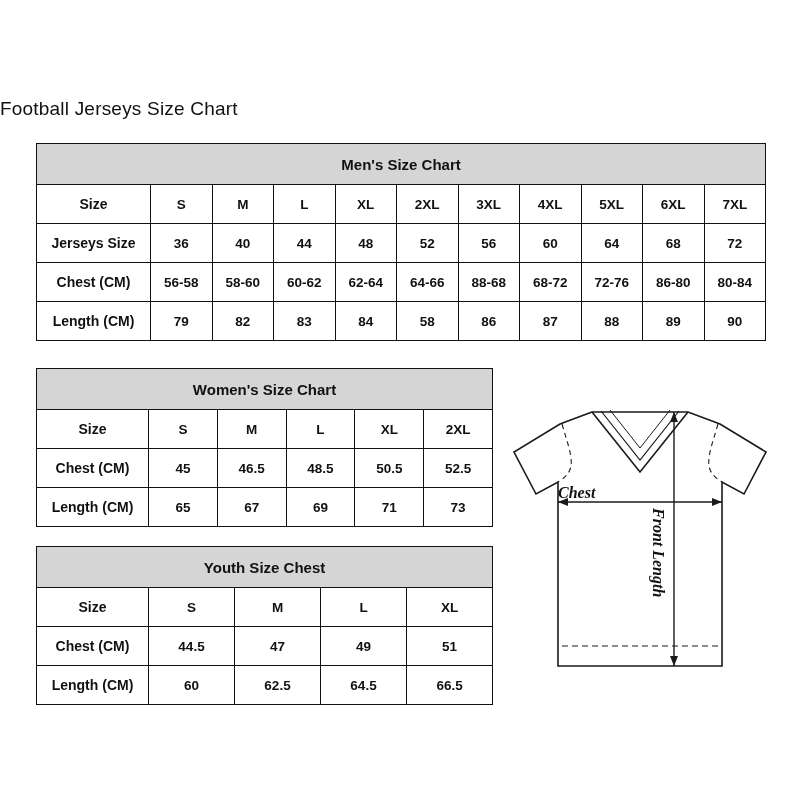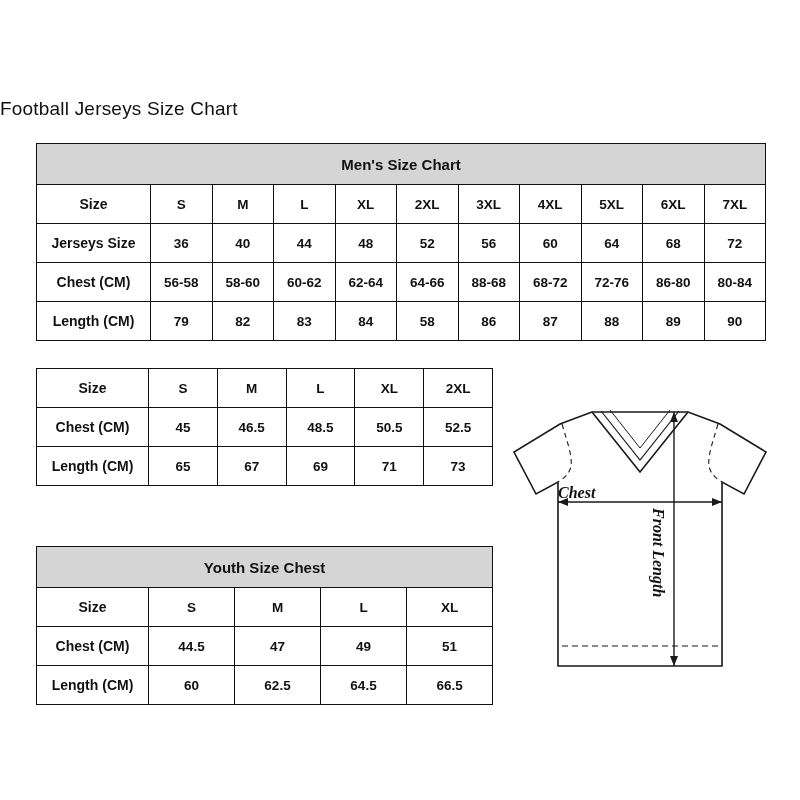--- a/index.html
+++ b/index.html
@@ -192,20 +192,23 @@
   <colgroup>
     <col class="c0">
       <col class="cx">
       <col class="cx">
       <col class="cx">
       <col class="cx">
       <col class="cx">
   </colgroup>
   <tbody>
     <tr>
+      <td class="section-title" colspan="6">Women's Size Chart</td>
+    </tr>
+    <tr>
       <td class="rowlabel">Size</td>
       <td>S</td>
       <td>M</td>
       <td>L</td>
       <td>XL</td>
       <td>2XL</td>
     </tr>
     <tr>
       <td class="rowlabel">Chest (CM)</td>
       <td>45</td>

